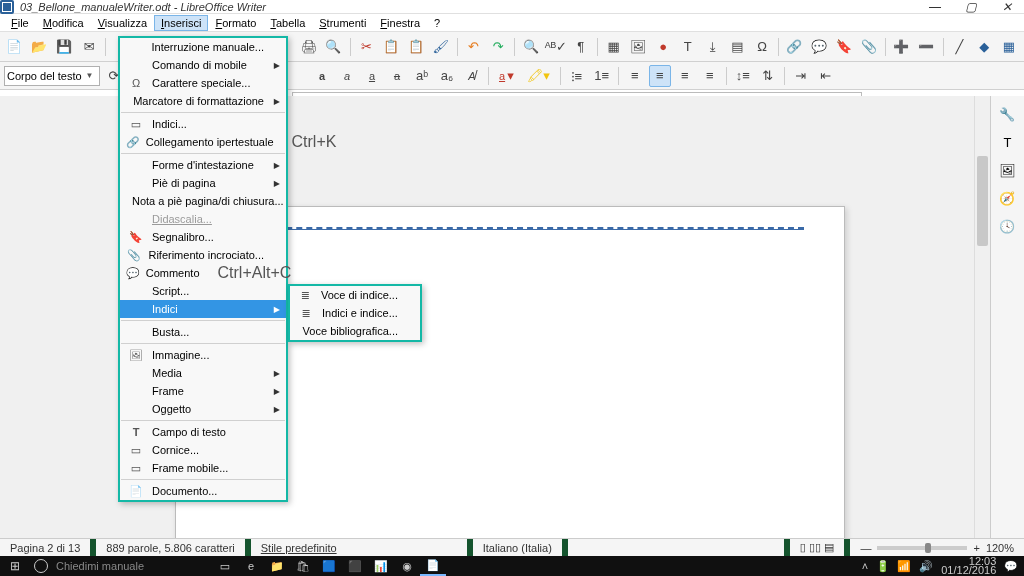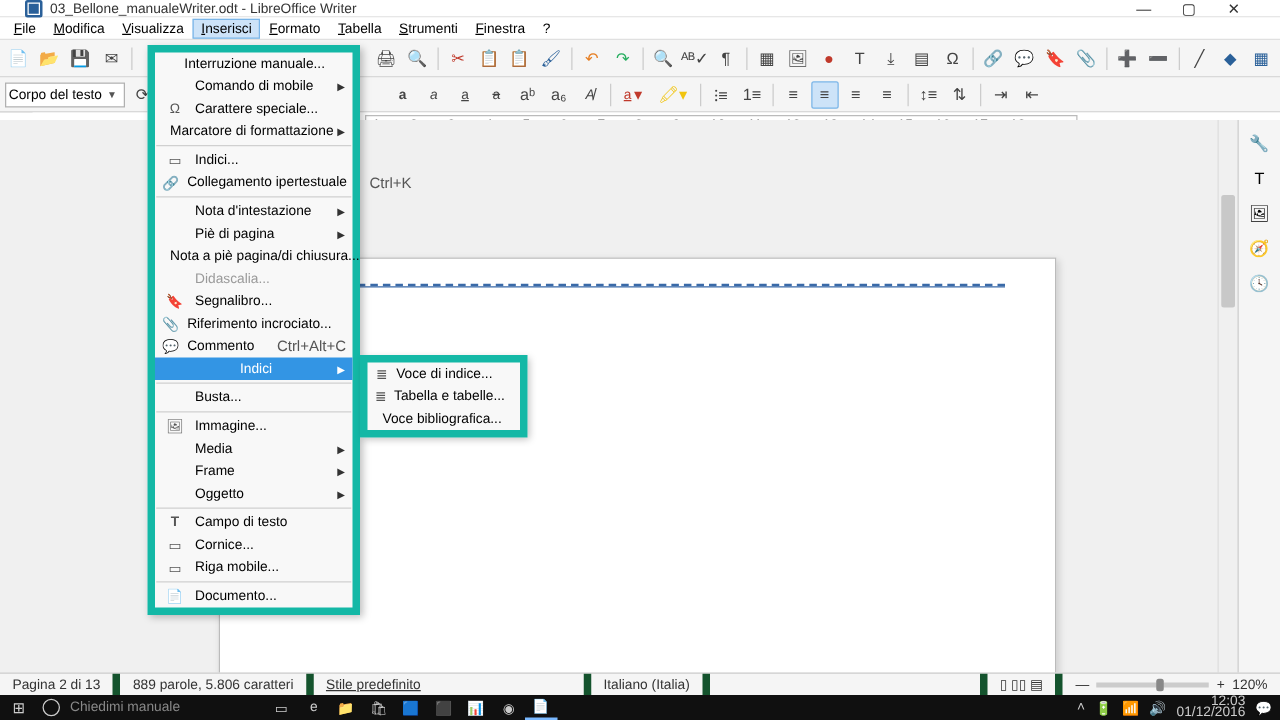--- a/index.html
+++ b/index.html
@@ -1,19 +1,19 @@
 <!DOCTYPE html>
 <html><head>
 <meta charset="utf-8">
 <style>
 * { margin:0; padding:0; box-sizing:border-box; font-family:"Segoe UI",Tahoma,sans-serif; font-size:11px; }
 body { background:#fff; width:1024px; height:576px; overflow:hidden; position:relative; }
 
 
-.titlebar { height:14px; background:#fff; display:flex; align-items:center; padding:0 20px; border-bottom:1px solid #e0e0e0; }
+.titlebar { height:14px; background:#fff; display:flex; align-items:center; padding:0 0; border-bottom:1px solid #e0e0e0;font-style:italic; }
 .titlebar .doc-icon { width:14px; height:14px; background:#2a6099; margin-right:6px; border-radius:2px; position:relative; }
 .titlebar .doc-icon::after { content:""; position:absolute; inset:2px; border:1px solid #fff; }
 .titlebar .title { flex:1; color:#333; }
 .titlebar .win-btns { display:flex; gap:2px; }
 .titlebar .win-btn { width:34px; height:18px; display:flex; align-items:center; justify-content:center; color:#333; font-size:12px; }
 
 
 .menubar { height:18px; background:#fff; display:flex; align-items:center; padding:0 4px; border-bottom:1px solid #e0e0e0; }
 .menubar .mitem { padding:2px 7px; color:#000; cursor:default; }
 .menubar .mitem.u::first-letter { text-decoration:underline; }
@@ -22,29 +22,29 @@
 
 .toolbar { height:30px; background:#f5f5f5; border-bottom:1px solid #d0d0d0; display:flex; align-items:center; padding:0 4px; gap:3px; }
 .toolbar2 { height:28px; }
 .tbtn { width:22px; height:22px; display:flex; align-items:center; justify-content:center; border:1px solid transparent; border-radius:2px; font-size:13px; color:#444; }
 .tbtn.wide { width:auto; padding:0 4px; gap:2px; }
 .tsep { width:1px; height:18px; background:#ccc; margin:0 2px; }
 .tcombo { height:20px; border:1px solid #b0b0b0; background:#fff; padding:0 2px; font-size:10px; display:flex; align-items:center; }
 .tcombo .arr { margin-left:4px; font-size:8px; color:#555; }
 
 
-.dropdown { position:absolute; background:#f8f8f8; border:6px solid #14b8a6; box-shadow:2px 2px 6px rgba(0,0,0,0.25); z-index:100; }
+.dropdown { position:absolute; background:#f8f8f8; border:2px solid #14b8a6; box-shadow:2px 2px 6px rgba(0,0,0,0.25); z-index:100; }
 .dropdown .drow { display:flex; align-items:center; height:18px; padding:0 22px 0 6px; white-space:nowrap; color:#000; }
 .dropdown .drow .dicon { width:20px; height:16px; margin-right:6px; display:flex; align-items:center; justify-content:center; font-size:11px; color:#555; }
 .dropdown .drow .dlabel { flex:1; }
-.dropdown .drow .dshort { color:#555; margin-left:18px; font-size:12px; }
+.dropdown .drow .dshort { color:#555; margin-left:18px; font-size:16px; }
 .dropdown .drow .darr { position:absolute; right:6px; font-size:8px; color:#333; }
-.dropdown .drow.highlighted { background:#3395e4; color:#fff;gap:36px; }
+.dropdown .drow.highlighted { background:#3395e4; color:#fff; }
 .dropdown .drow.highlighted .darr, .dropdown .drow.highlighted .dicon { color:#fff; }
-.dropdown .drow.disabled { color:#9a9a9a; }
+.dropdown .drow.disabled { color:#9a9a9a;text-decoration:underline; }
 .dropdown .dsep { height:1px; background:#d0d0d0; margin:2px 1px; }
 .menu-main { top:36px; left:118px; width:170px; }
 .menu-sub { top:284px; left:288px; width:134px; }
 
 
 .ruler-h { height:18px; background:#fff; border-bottom:1px solid #d0d0d0; position:relative; margin-left:26px; }
 .ruler-track { position:absolute; left:266px; top:2px; height:12px; width:570px; background:#fff; border:1px solid #bbb; font-size:8px; color:#555; overflow:hidden; }
 .ruler-track span { position:absolute; top:1px; }
 
 
@@ -260,21 +260,21 @@
       <span class="dlabel">Indici...</span>
     </div>
   <div class="drow">
       <span class="dicon">🔗</span>
       <span class="dlabel">Collegamento ipertestuale</span>
       <span class="dshort">Ctrl+K</span>
     </div>
   <div class="dsep"></div>
   <div class="drow">
       <span class="dicon"></span>
-      <span class="dlabel">Nota d'intestazione</span>
+      <span class="dlabel">Forme d'intestazione</span>
       <span class="darr">▶</span>
     </div>
   <div class="drow">
       <span class="dicon"></span>
       <span class="dlabel">Piè di pagina</span>
       <span class="darr">▶</span>
     </div>
   <div class="drow">
       <span class="dicon"></span>
       <span class="dlabel">Nota a piè pagina/di chiusura...</span>
@@ -289,20 +289,24 @@
     </div>
   <div class="drow">
       <span class="dicon">📎</span>
       <span class="dlabel">Riferimento incrociato...</span>
     </div>
   <div class="drow">
       <span class="dicon c-yellow">💬</span>
       <span class="dlabel">Commento</span>
       <span class="dshort">Ctrl+Alt+C</span>
     </div>
+  <div class="drow">
+      <span class="dicon"></span>
+      <span class="dlabel">Script...</span>
+    </div>
   <div class="drow highlighted">
       <span class="dicon"></span>
       <span class="dlabel">Indici</span>
       <span class="darr">▶</span>
     </div>
   <div class="dsep"></div>
   <div class="drow">
       <span class="dicon"></span>
       <span class="dlabel">Busta...</span>
     </div>
@@ -330,37 +334,37 @@
   <div class="drow">
       <span class="dicon" style="font-weight:bold">T</span>
       <span class="dlabel">Campo di testo</span>
     </div>
   <div class="drow">
       <span class="dicon">▭</span>
       <span class="dlabel">Cornice...</span>
     </div>
   <div class="drow">
       <span class="dicon">▭</span>
-      <span class="dlabel">Riga mobile...</span>
+      <span class="dlabel">Frame mobile...</span>
     </div>
   <div class="dsep"></div>
   <div class="drow">
       <span class="dicon">📄</span>
       <span class="dlabel">Documento...</span>
     </div>
 </div>
 
 <div class="dropdown menu-sub">
   <div class="drow">
       <span class="dicon">≣</span>
       <span class="dlabel">Voce di indice...</span>
     </div>
   <div class="drow">
       <span class="dicon">≣</span>
-      <span class="dlabel">Tabella e tabelle...</span>
+      <span class="dlabel">Indici e indice...</span>
     </div>
   <div class="drow">
       <span class="dicon"></span>
       <span class="dlabel">Voce bibliografica...</span>
     </div>
 </div>
 
 <div class="statusbar">
   <div class="cell">Pagina 2 di 13</div>
   <div class="cell">889 parole, 5.806 caratteri</div>

